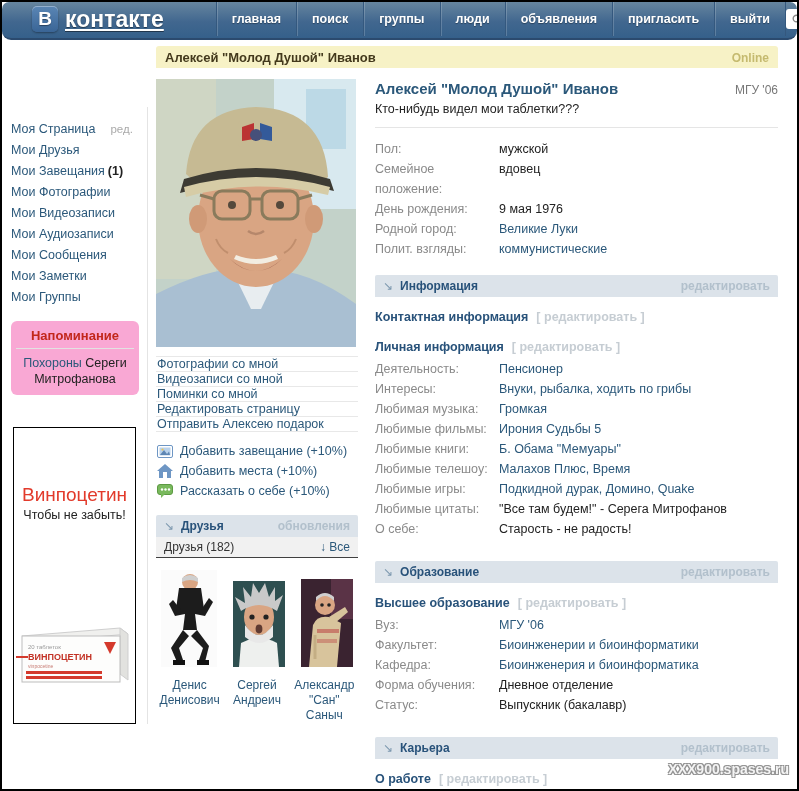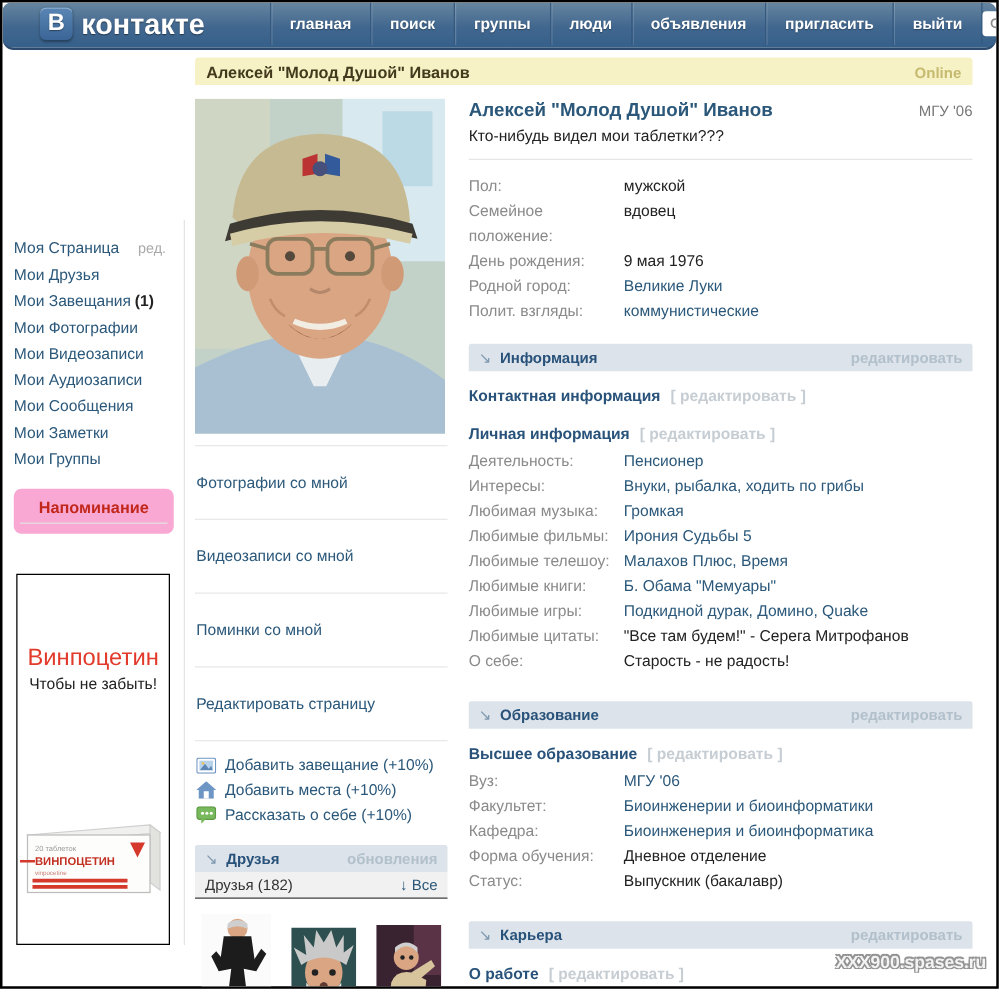--- a/index.html
+++ b/index.html
@@ -9,21 +9,21 @@
 
   
   .topbar { height:38px; background:linear-gradient(#66859f,#41678f 55%,#35608a);
             border-bottom:2px solid #2b4a6e; border-radius:7px 7px 9px 9px;
             display:flex; align-items:center; padding:0 8px 2px 30px; }
   .logo { display:flex; align-items:center; gap:7px; cursor:pointer; }
   .logo-v { width:26px; height:26px; border-radius:5px; background:linear-gradient(#5a86b5,#3a6596);
             box-shadow:0 1px 2px rgba(0,0,0,.35), inset 0 1px 0 rgba(255,255,255,.35);
             color:#fff; font-weight:bold; font-size:19px; display:flex; align-items:center; justify-content:center;
             text-shadow:0 1px 1px rgba(0,0,0,.4); }
-  .logo-text { color:#fff; font-weight:bold; font-size:23px; text-shadow:0 1px 1px rgba(0,0,0,.45); }
+  .logo-text { color:#fff; font-weight:bold; font-size:23px; text-shadow:0 1px 1px rgba(0,0,0,.45);text-decoration:underline; }
   .nav { display:flex; height:100%; margin-left:52px; }
   .nav-item { display:flex; align-items:center; padding:0 15px; color:#fff; font-size:12.5px; font-weight:bold;
               border-left:1px solid #34587e; box-shadow:inset 1px 0 0 rgba(255,255,255,.18); cursor:pointer;
               text-shadow:0 1px 1px rgba(0,0,0,.35); white-space:nowrap; }
   .nav-item:last-child { border-right:1px solid #34587e; }
   .search { margin-left:auto; width:108px; height:20px; background:#fff; border-radius:3px;
             display:flex; align-items:center; gap:4px; padding:0 6px; font-size:12px; color:#9a9a9a; cursor:text; }
 
   
   .bodyrow { display:flex; align-items:center; }
@@ -45,21 +45,21 @@
   .namebar { background:#f7f2c6; border-radius:3px 3px 0 0; padding:4px 9px 3px; display:flex; align-items:center; }
   .namebar .nm { font-size:13px; font-weight:bold; color:#43391c; }
   .namebar .onl { margin-left:auto; font-size:12px; font-weight:bold; color:#c5ba6f; }
   .cols { display:flex; }
   .leftcol { width:202px; flex:none; padding-top:11px; }
   .rightcol { flex:1; min-width:0; margin-left:17px; padding-top:12px; }
 
   
   .photo { width:200px; height:268px; cursor:pointer; display:block; }
   .plinks { margin-top:9px; }
-  .plink { border-top:1px solid #e8e8e8; padding:22px 1px; font-size:12.5px; color:#2b587a; cursor:pointer; }
+  .plink { border-top:1px solid #e8e8e8; padding:0 1px; font-size:12.5px; color:#2b587a; cursor:pointer; }
   .plink:last-child { border-bottom:1px solid #e8e8e8; }
   .promo { margin-top:9px; }
   .promo-item { display:flex; align-items:center; gap:7px; padding:3px 1px; font-size:12.5px; color:#2b587a; cursor:pointer; }
   .sbox { margin-top:14px; }
   .box-head { background:#dce3ea; padding:4px 8px; display:flex; align-items:center; border-radius:2px 2px 0 0; }
   .box-head .arrow { color:#7e99b0; font-size:12px; margin-right:7px; }
   .box-head .bh-title { font-size:12px; font-weight:bold; color:#28527a; cursor:pointer; }
   .box-head .edit { margin-left:auto; font-size:12px; font-weight:bold; color:#b2c0cc; cursor:pointer; }
   .subbar { background:#f1f1f1; border-bottom:1px solid #404040; padding:3px 8px; display:flex; font-size:12px; color:#333; }
   .subbar .all { margin-left:auto; color:#2b587a; cursor:pointer; }
@@ -124,20 +124,23 @@
       <div class="side-item"><span>Мои Завещания</span><span class="cnt">(1)</span></div>
       <div class="side-item"><span>Мои Фотографии</span></div>
       <div class="side-item"><span>Мои Видеозаписи</span></div>
       <div class="side-item"><span>Мои Аудиозаписи</span></div>
       <div class="side-item"><span>Мои Сообщения</span></div>
       <div class="side-item"><span>Мои Заметки</span></div>
       <div class="side-item"><span>Мои Группы</span></div>
 
       <div class="reminder">
         <div class="reminder-title">Напоминание</div>
+        <div class="reminder-body">
+          <span class="rlink">Похороны</span> <span>Сереги Митрофанова</span>
+        </div>
       </div>
 
       <div class="ad">
         <div class="ad-title">Винпоцетин</div>
         <div class="ad-sub">Чтобы не забыть!</div>
         <div class="ad-img">
           <svg width="118" height="72" viewBox="0 0 118 72">
             <polygon points="6,18 104,10 112,16 14,25" fill="#f0f0ee" stroke="#cfcfcf" stroke-width="1"></polygon>
             <polygon points="104,10 112,16 112,62 104,56" fill="#e2e2df" stroke="#cfcfcf" stroke-width="1"></polygon>
             <rect x="6" y="18" width="98" height="46" fill="#fdfdfc" stroke="#bdbdbd" stroke-width="1"></rect>
@@ -194,20 +197,21 @@
               <path d="M60 160 Q64 170 72 174" fill="none" stroke="#c08e6d" stroke-width="2"></path>
               <path d="M140 160 Q136 170 128 174" fill="none" stroke="#c08e6d" stroke-width="2"></path>
             </svg>
           </div>
 
           <div class="plinks">
             <div class="plink">Фотографии со мной</div>
             <div class="plink">Видеозаписи со мной</div>
             <div class="plink">Поминки со мной</div>
             <div class="plink">Редактировать страницу</div>
+            <div class="plink">Отправить Алексею подарок</div>
           </div>
 
           <div class="promo">
             <div class="promo-item">
               <span style="display:flex;">
                 <svg width="16" height="13" viewBox="0 0 16 13">
                       <rect x="0.5" y="0.5" width="15" height="12" rx="1.5" fill="#fff" stroke="#6e96c4"></rect>
                       <rect x="2.5" y="2.5" width="11" height="8" fill="#b9d2ec"></rect>
                       <polygon points="3,10 7,5 10,9 12,6.5 13,10" fill="#5d86b4"></polygon>
                       <circle cx="5.5" cy="4.6" r="1.1" fill="#e8c35a"></circle>
@@ -351,26 +355,26 @@
                   </div>
               <div class="row">
                     <span class="rl">Любимая музыка:</span>
                     <span class="rv link">Громкая</span>
                   </div>
               <div class="row">
                     <span class="rl">Любимые фильмы:</span>
                     <span class="rv link">Ирония Судьбы 5</span>
                   </div>
               <div class="row">
+                    <span class="rl">Любимые книги:</span>
+                    <span class="rv link">Б. Обама "Мемуары"</span>
+                  </div>
+              <div class="row">
                     <span class="rl">Любимые телешоу:</span>
                     <span class="rv link">Малахов Плюс, Время</span>
-                  </div>
-              <div class="row">
-                    <span class="rl">Любимые книги:</span>
-                    <span class="rv link">Б. Обама "Мемуары"</span>
                   </div>
               <div class="row">
                     <span class="rl">Любимые игры:</span>
                     <span class="rv link">Подкидной дурак, Домино, Quake</span>
                   </div>
               <div class="row">
                     <span class="rl">Любимые цитаты:</span>
                     <span class="rv">"Все там будем!" - Серега Митрофанов</span>
                   </div>
               <div class="row">

